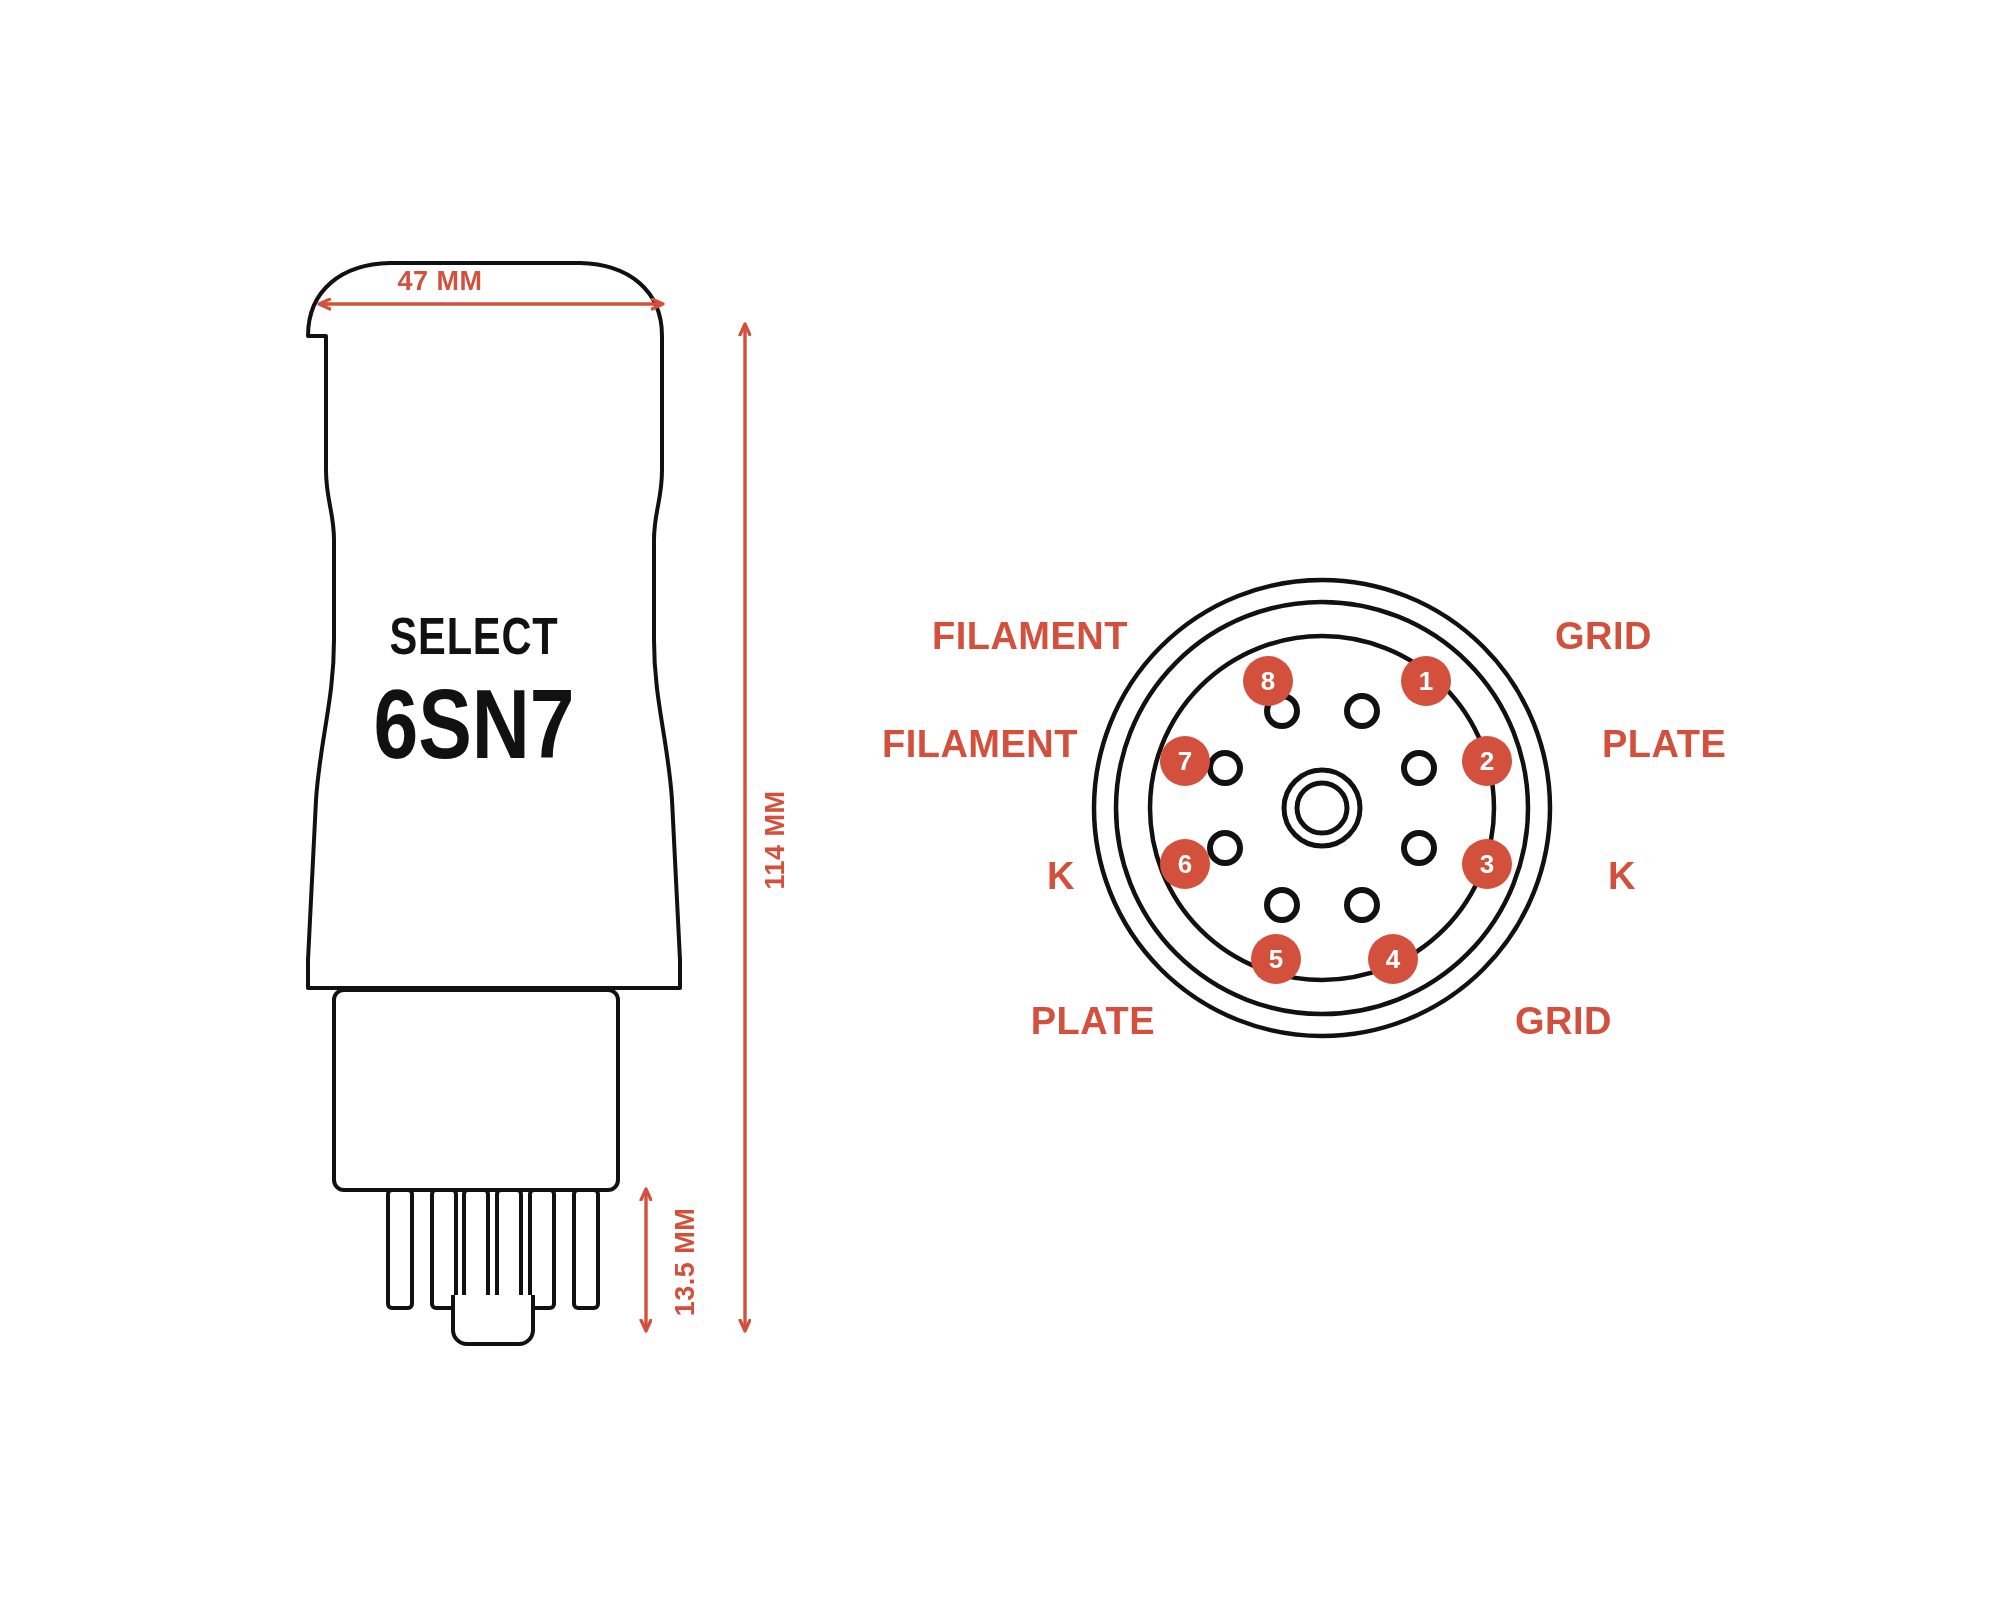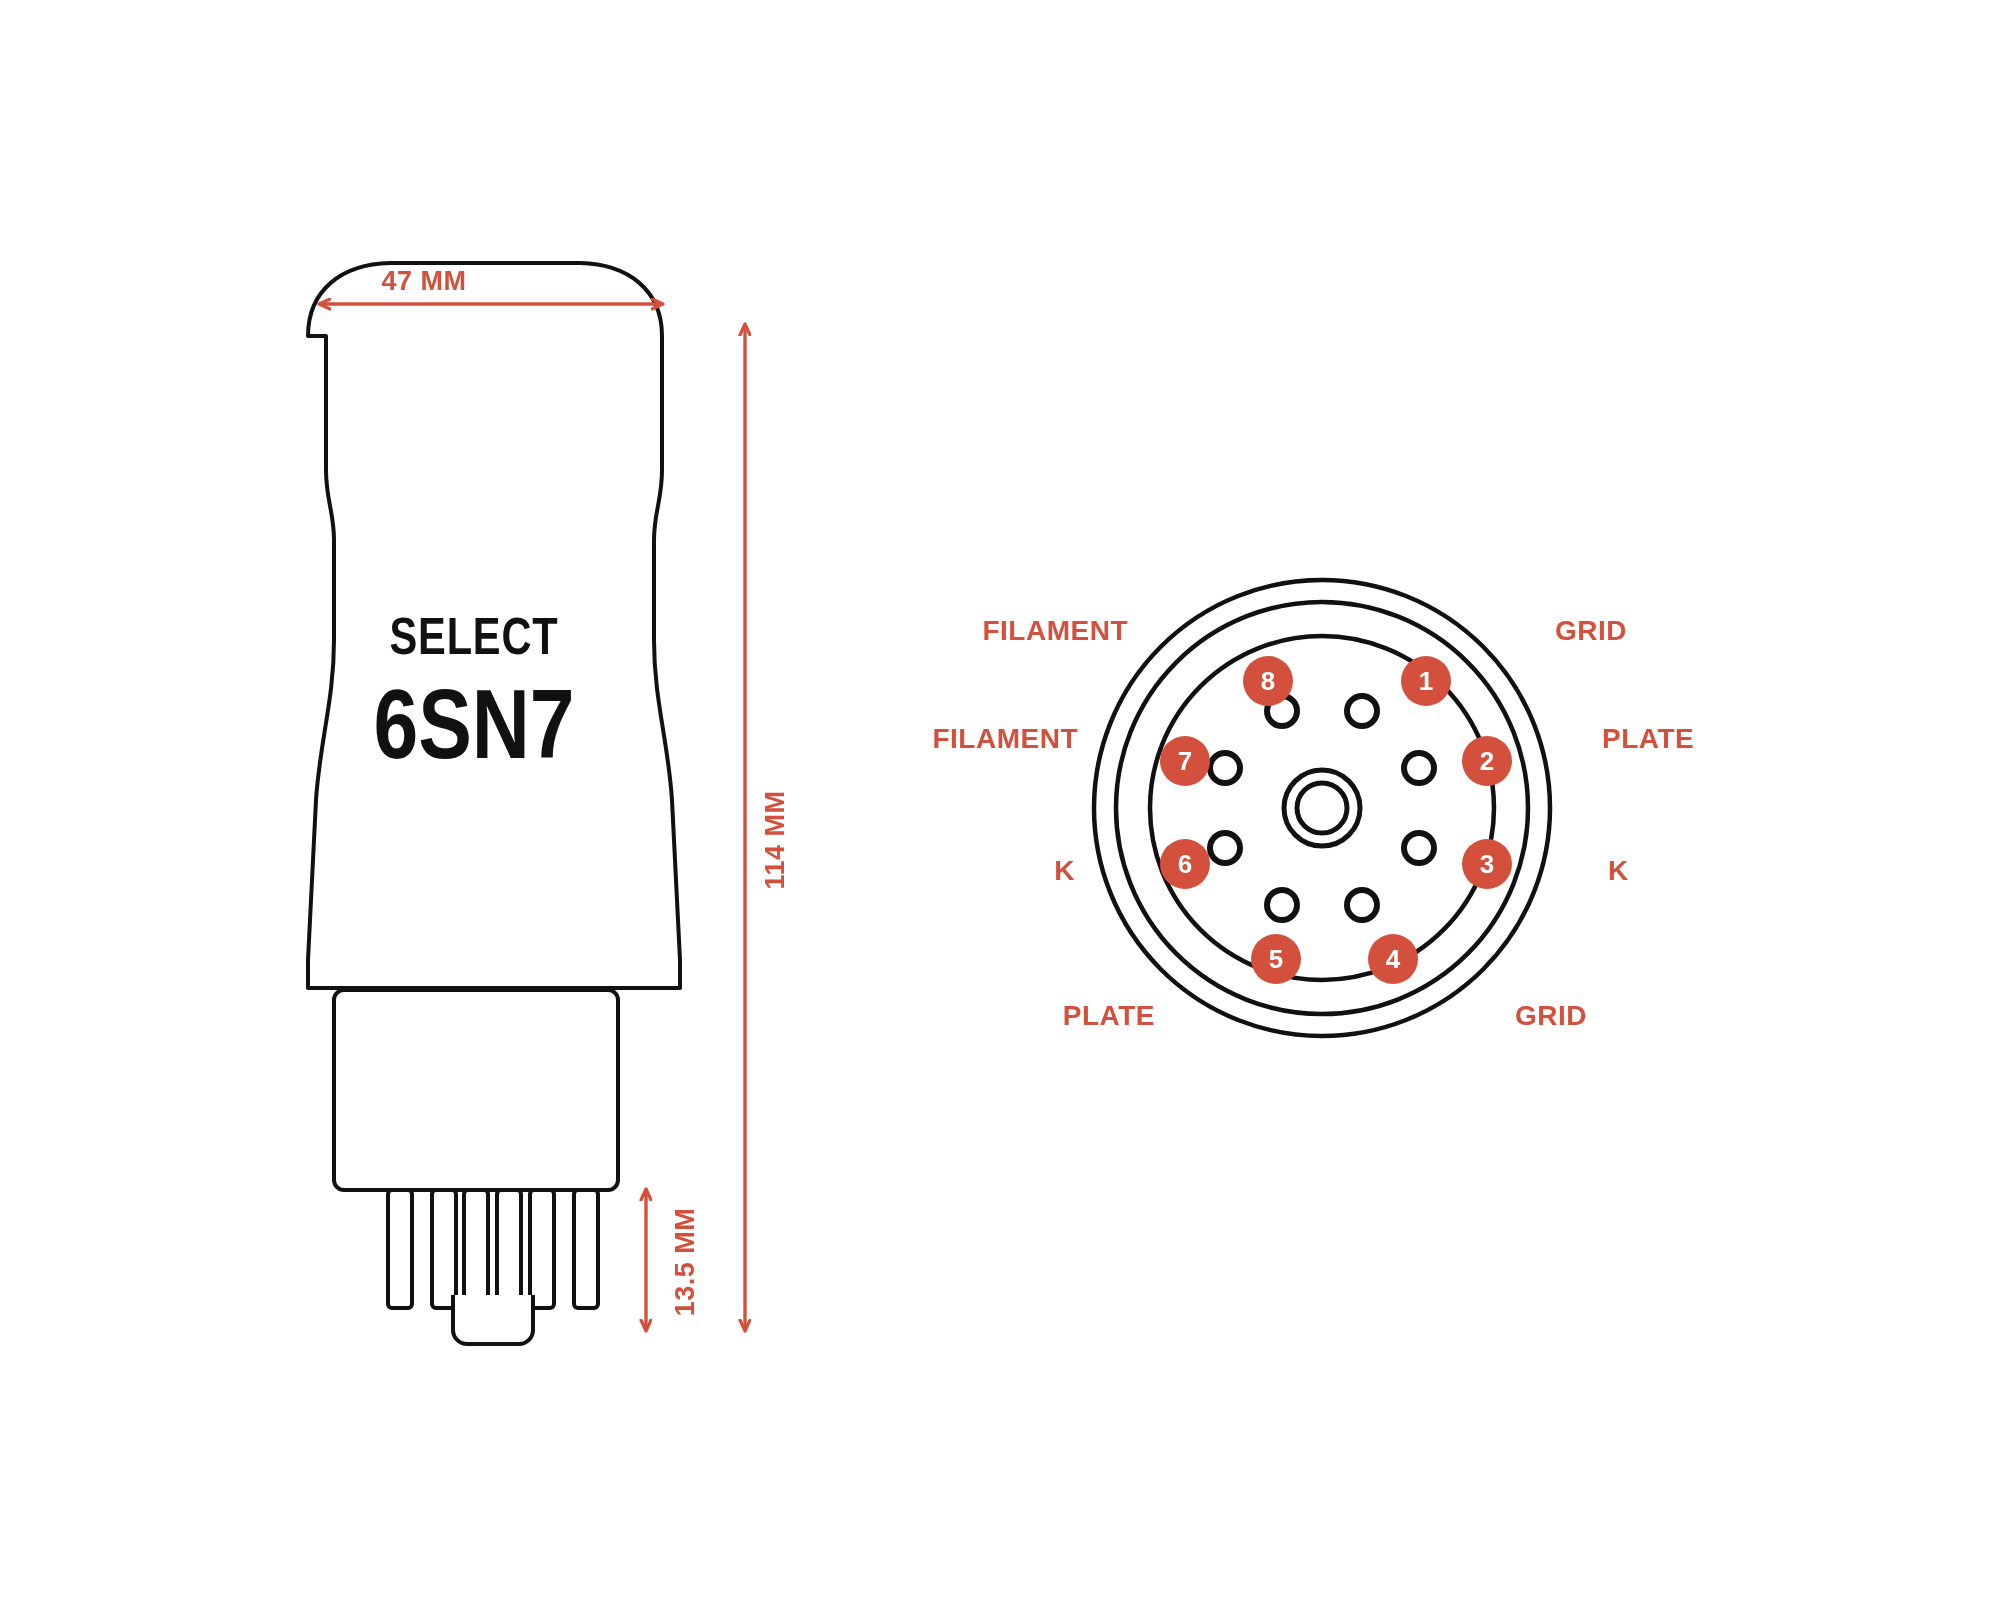--- a/index.html
+++ b/index.html
@@ -16,21 +16,21 @@
 
   .lbl{
     position:absolute;
     font-weight:bold;
     letter-spacing:0.5px;
     white-space:nowrap;
     color:#d2503c;
   }
   .dim-h{font-size:27px;}
   .dim-v{font-size:27px;transform-origin:center center;}
-  .pin-lbl{font-size:28px;}
+  .pin-lbl{font-size:38px;}
 
   .tube-txt{
     position:absolute;
     color:#111111;
     font-weight:bold;
     white-space:nowrap;
     text-align:center;
     font-family:"Liberation Sans Narrow","Liberation Sans",sans-serif;
   }
   .tube-select{
@@ -152,21 +152,21 @@
       <circle cx="1276" cy="959" r="25"></circle>
       <circle cx="1185" cy="864" r="25"></circle>
       <circle cx="1185" cy="761" r="25"></circle>
     </g>
   </svg>
 
   <div class="tube-txt tube-select" style="left:274px;top:606px;width:400px;">SELECT</div>
 
   <div class="tube-txt tube-model" style="left:274px;top:668px;width:400px;">6SN7</div>
 
-  <div class="lbl dim-h" style="left:424px;top:266px;transform:translateX(-50%);">47 MM</div>
+  <div class="lbl dim-h" style="left:440px;top:266px;transform:translateX(-50%);">47 MM</div>
 
   <div class="lbl dim-v" style="left:775px;top:840px;transform:translate(-50%,-50%) rotate(-90deg);">114 MM</div>
 
   <div class="lbl dim-v" style="left:685px;top:1262px;transform:translate(-50%,-50%) rotate(-90deg);">13.5 MM</div>
 
   <div class="pinnum" style="left:1243px;top:668px;width:50px;">8</div>
   <div class="pinnum" style="left:1401px;top:668px;width:50px;">1</div>
   <div class="pinnum" style="left:1462px;top:748px;width:50px;">2</div>
   <div class="pinnum" style="left:1462px;top:851px;width:50px;">3</div>
   <div class="pinnum" style="left:1368px;top:946px;width:50px;">4</div>

